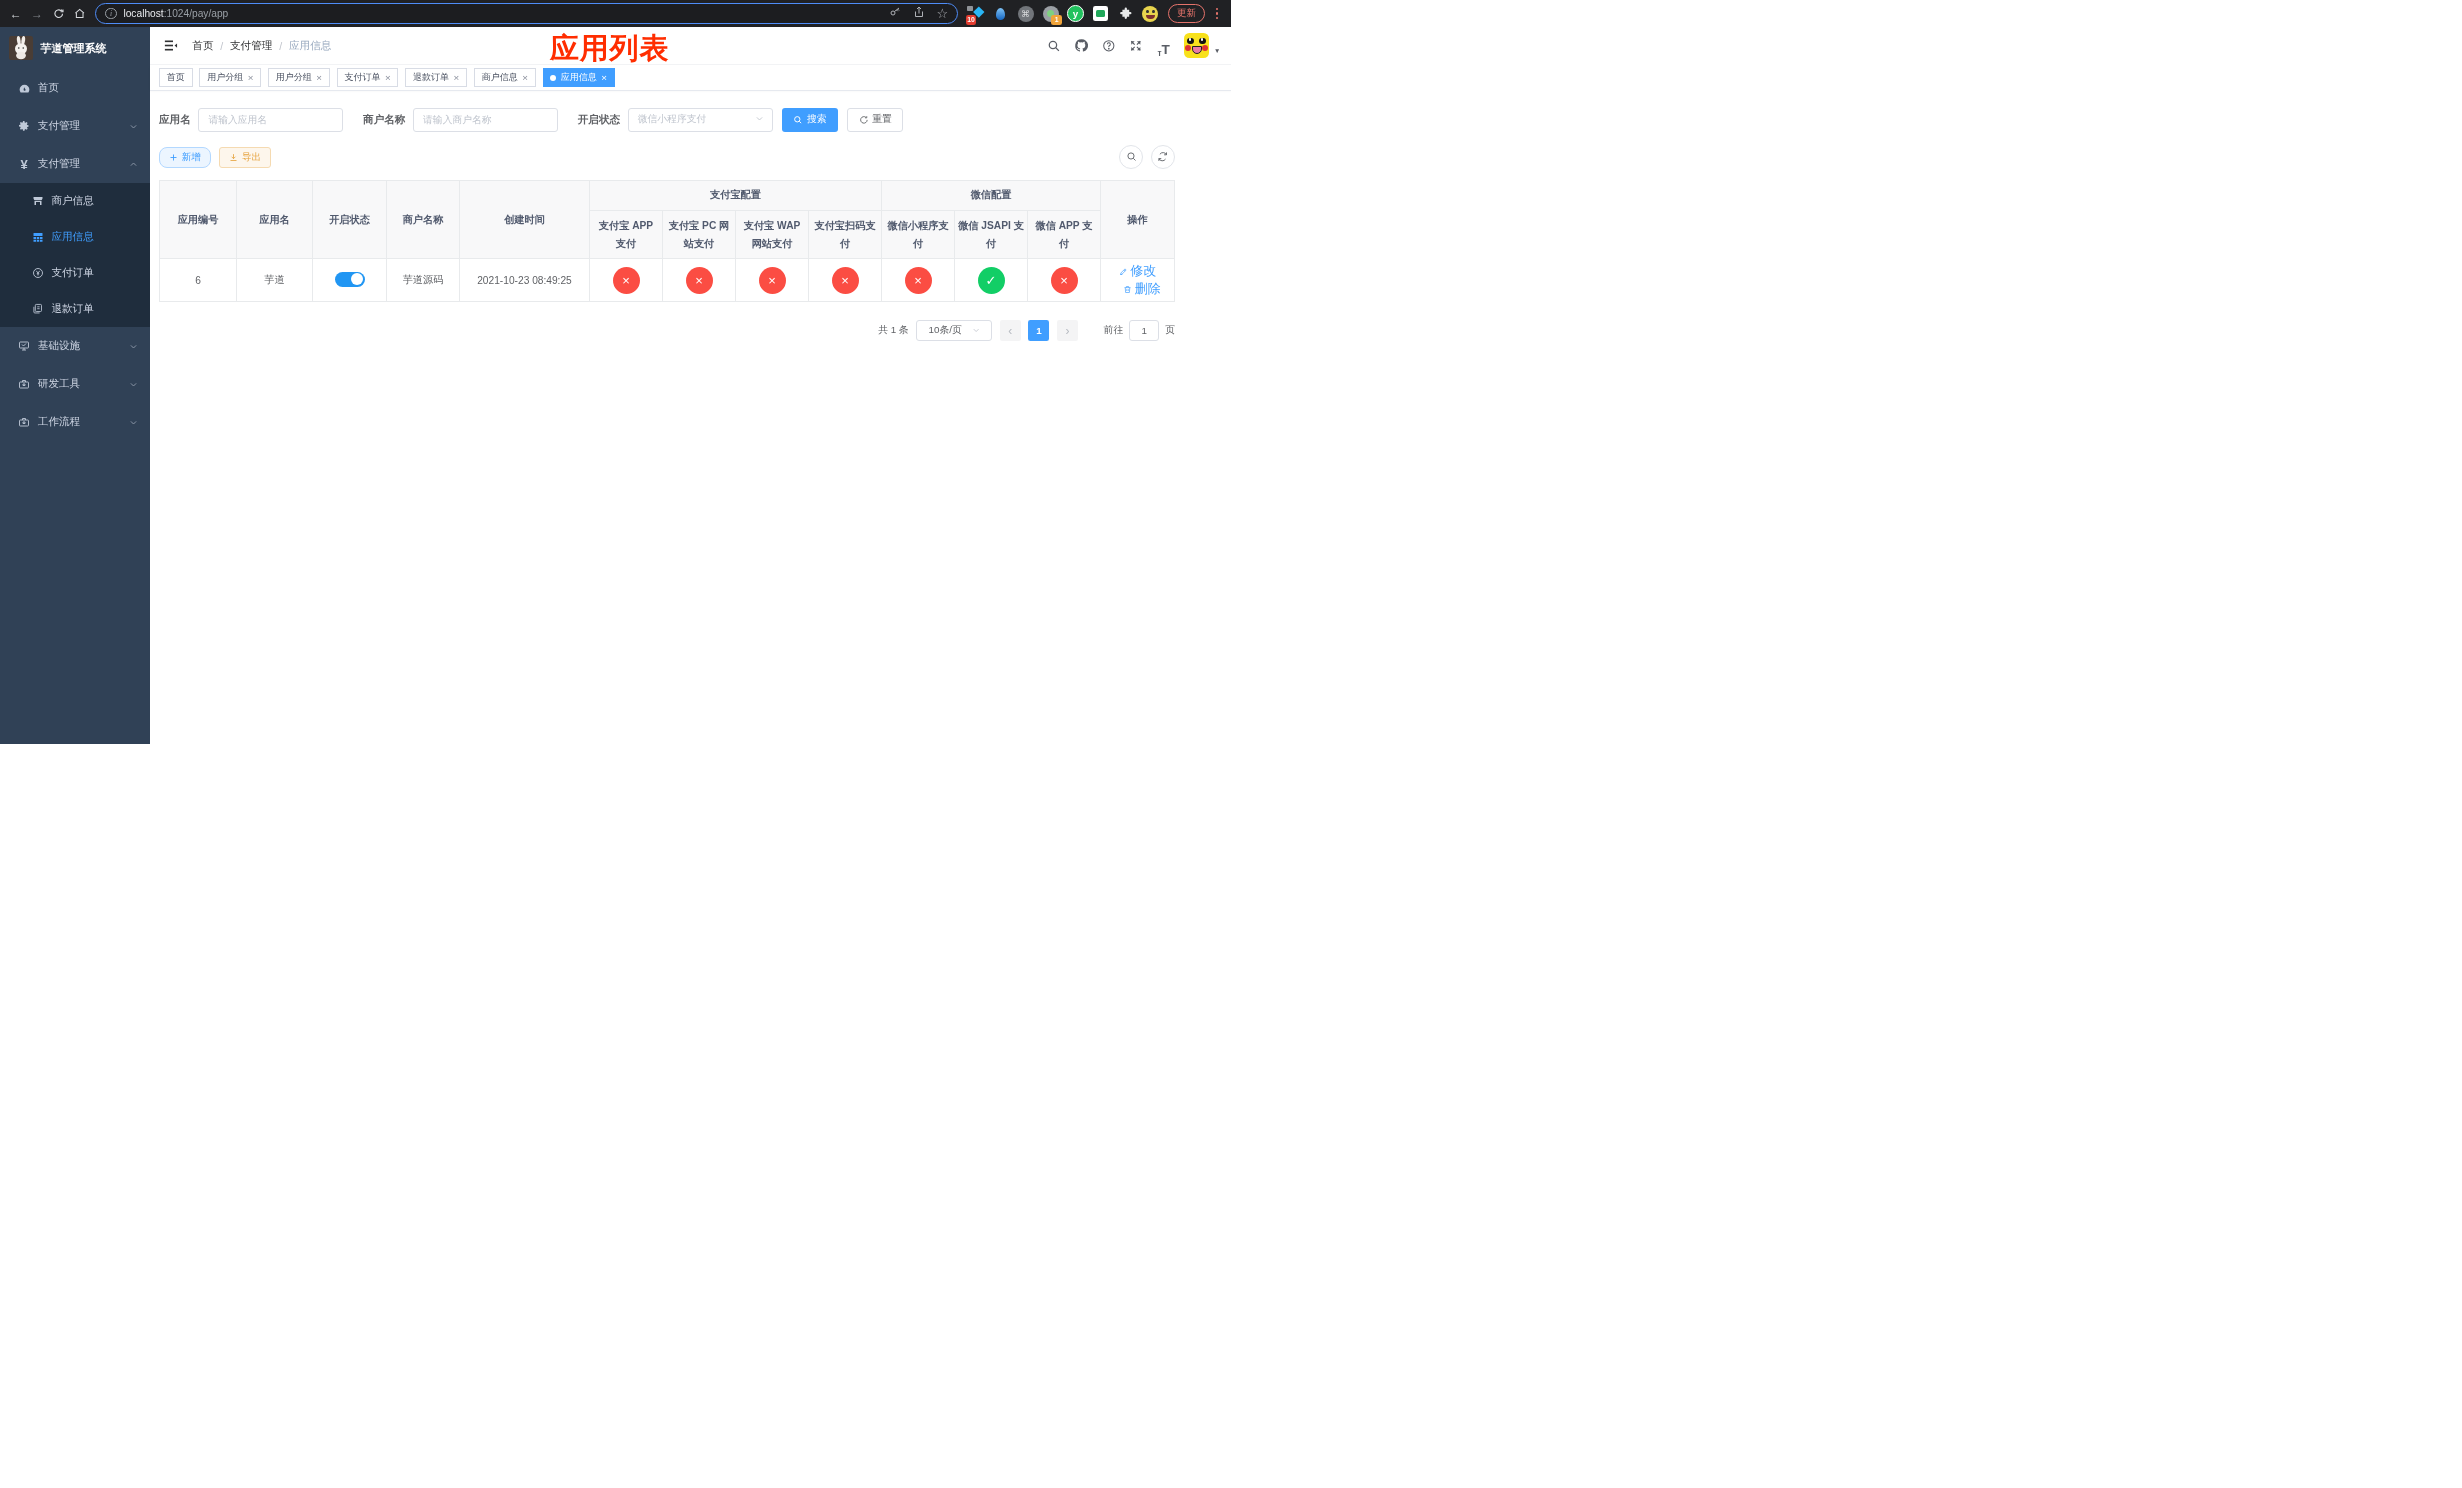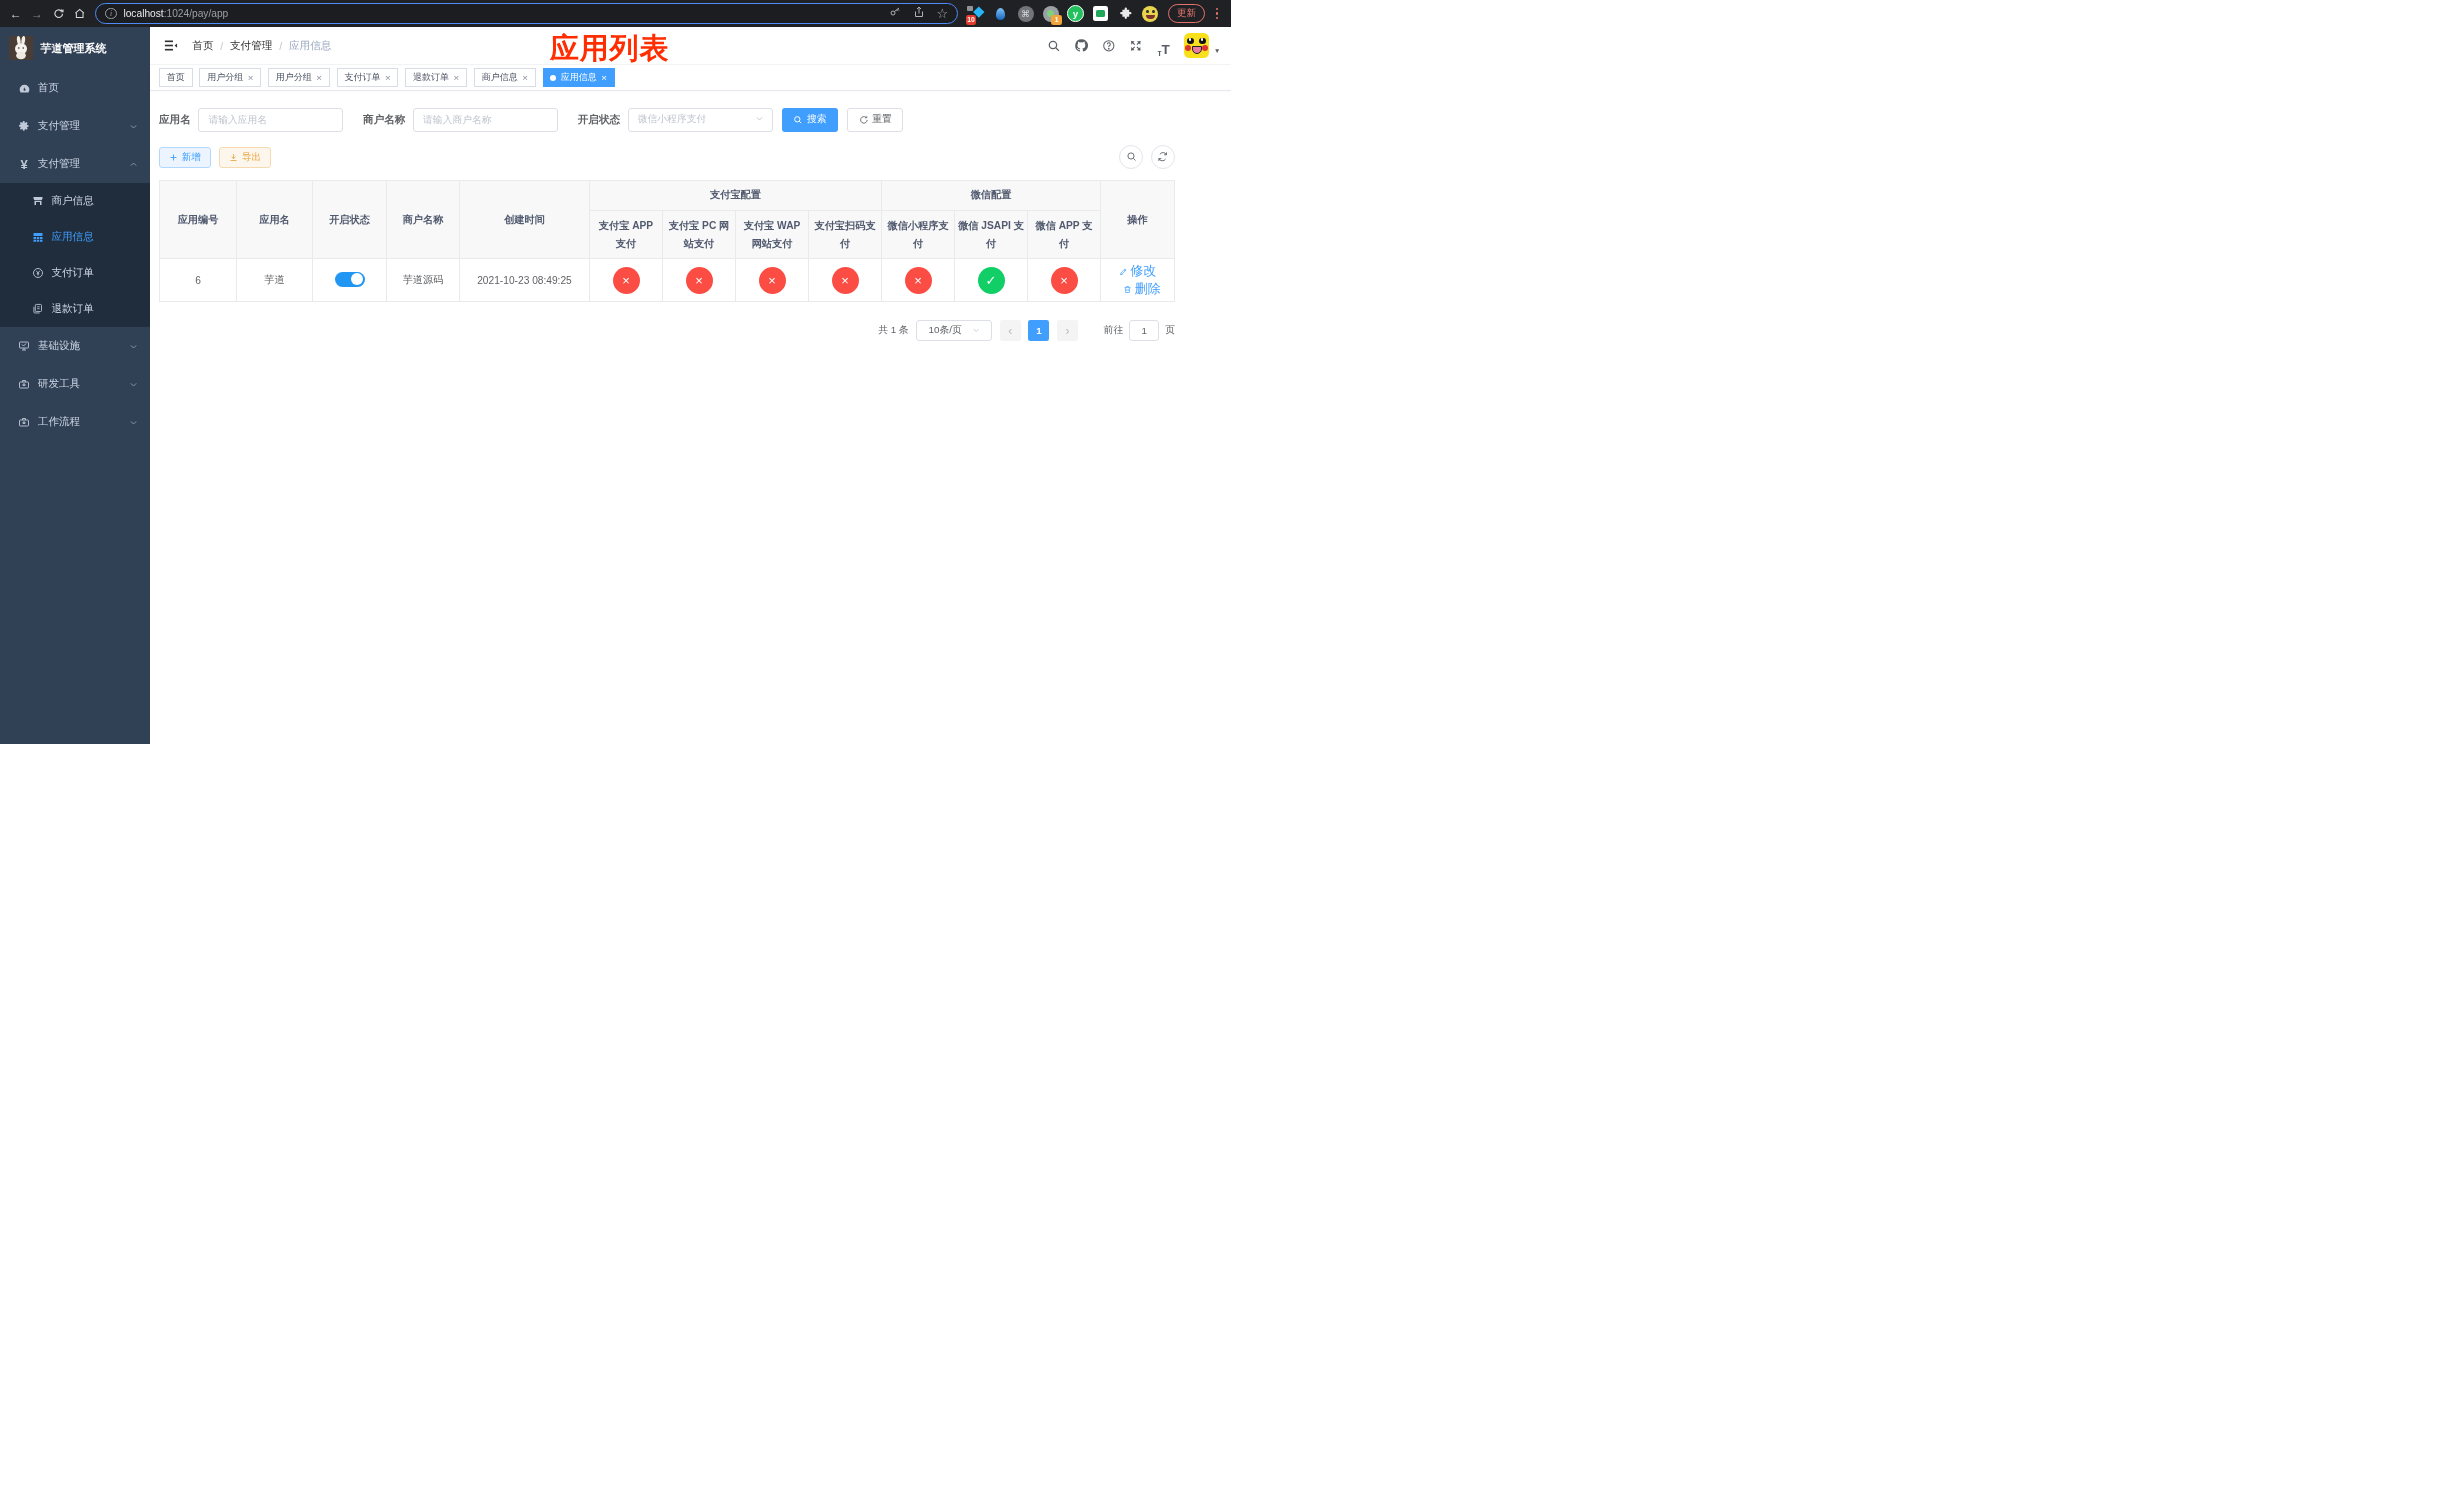--- a/index.html
+++ b/index.html
@@ -100,21 +100,21 @@
   .f-label{font-size:10.6px;color:#606266;font-weight:700;margin-right:7.6px;white-space:nowrap;}
   .f-input{width:145px;height:24px;border:0.8px solid #dcdfe6;border-radius:3px;padding:0 9px;font-size:9.8px;color:#606266;outline:none;margin-right:19.7px;}
   .f-input::placeholder{color:#bfc4cd;}
   .f-select{width:145px;height:24px;border:0.8px solid #dcdfe6;border-radius:3px;padding:0 7.6px 0 9px;
     display:flex;align-items:center;justify-content:space-between;color:#bfc4cd;font-size:9.8px;margin-right:9px;cursor:pointer;}
   .f-select .sel-chev{color:#c0c4cc;}
   .btn{height:24px;border-radius:3px;font-size:9.8px;display:inline-flex;align-items:center;gap:3.8px;cursor:pointer;border:0.8px solid transparent;padding:0 10.6px;white-space:nowrap;}
   .btn-search{background:#409eff;color:#fff;margin-right:9px;}
   .btn-reset{background:#fff;border-color:#dcdfe6;color:#606266;}
   .toolbar-row{display:flex;align-items:center;margin-bottom:10.6px;}
-  .btn-add{height:21px;background:#ecf5ff;border-color:#b3d8ff;color:#409eff;font-size:9.5px;padding:8px 9px;margin-right:8.3px;}
+  .btn-add{height:21px;background:#ecf5ff;border-color:#b3d8ff;color:#409eff;font-size:9.5px;padding:8px 9px;margin-right:8.3px;border-radius:8px;}
   .btn-export{height:21px;background:#fdf6ec;border-color:#f5dab1;color:#e6a23c;font-size:9.5px;padding:0 9px;}
   .tool-circles{margin-left:auto;display:flex;gap:7.6px;}
   .circle-btn{width:24px;height:24px;border-radius:50%;border:0.8px solid #e2e5ea;background:#fff;
     display:flex;align-items:center;justify-content:center;color:#64676d;cursor:pointer;}
 
   
   table{width:100%;border-collapse:collapse;table-layout:fixed;}
   th,td{border:0.8px solid #e8eaec;text-align:center;}
   thead th{background:#f8f8f9;color:#515a6e;font-size:10.2px;font-weight:600;padding:6px 3px;line-height:1.75;}
   tr.group-row th{height:30px;padding:3px;}

